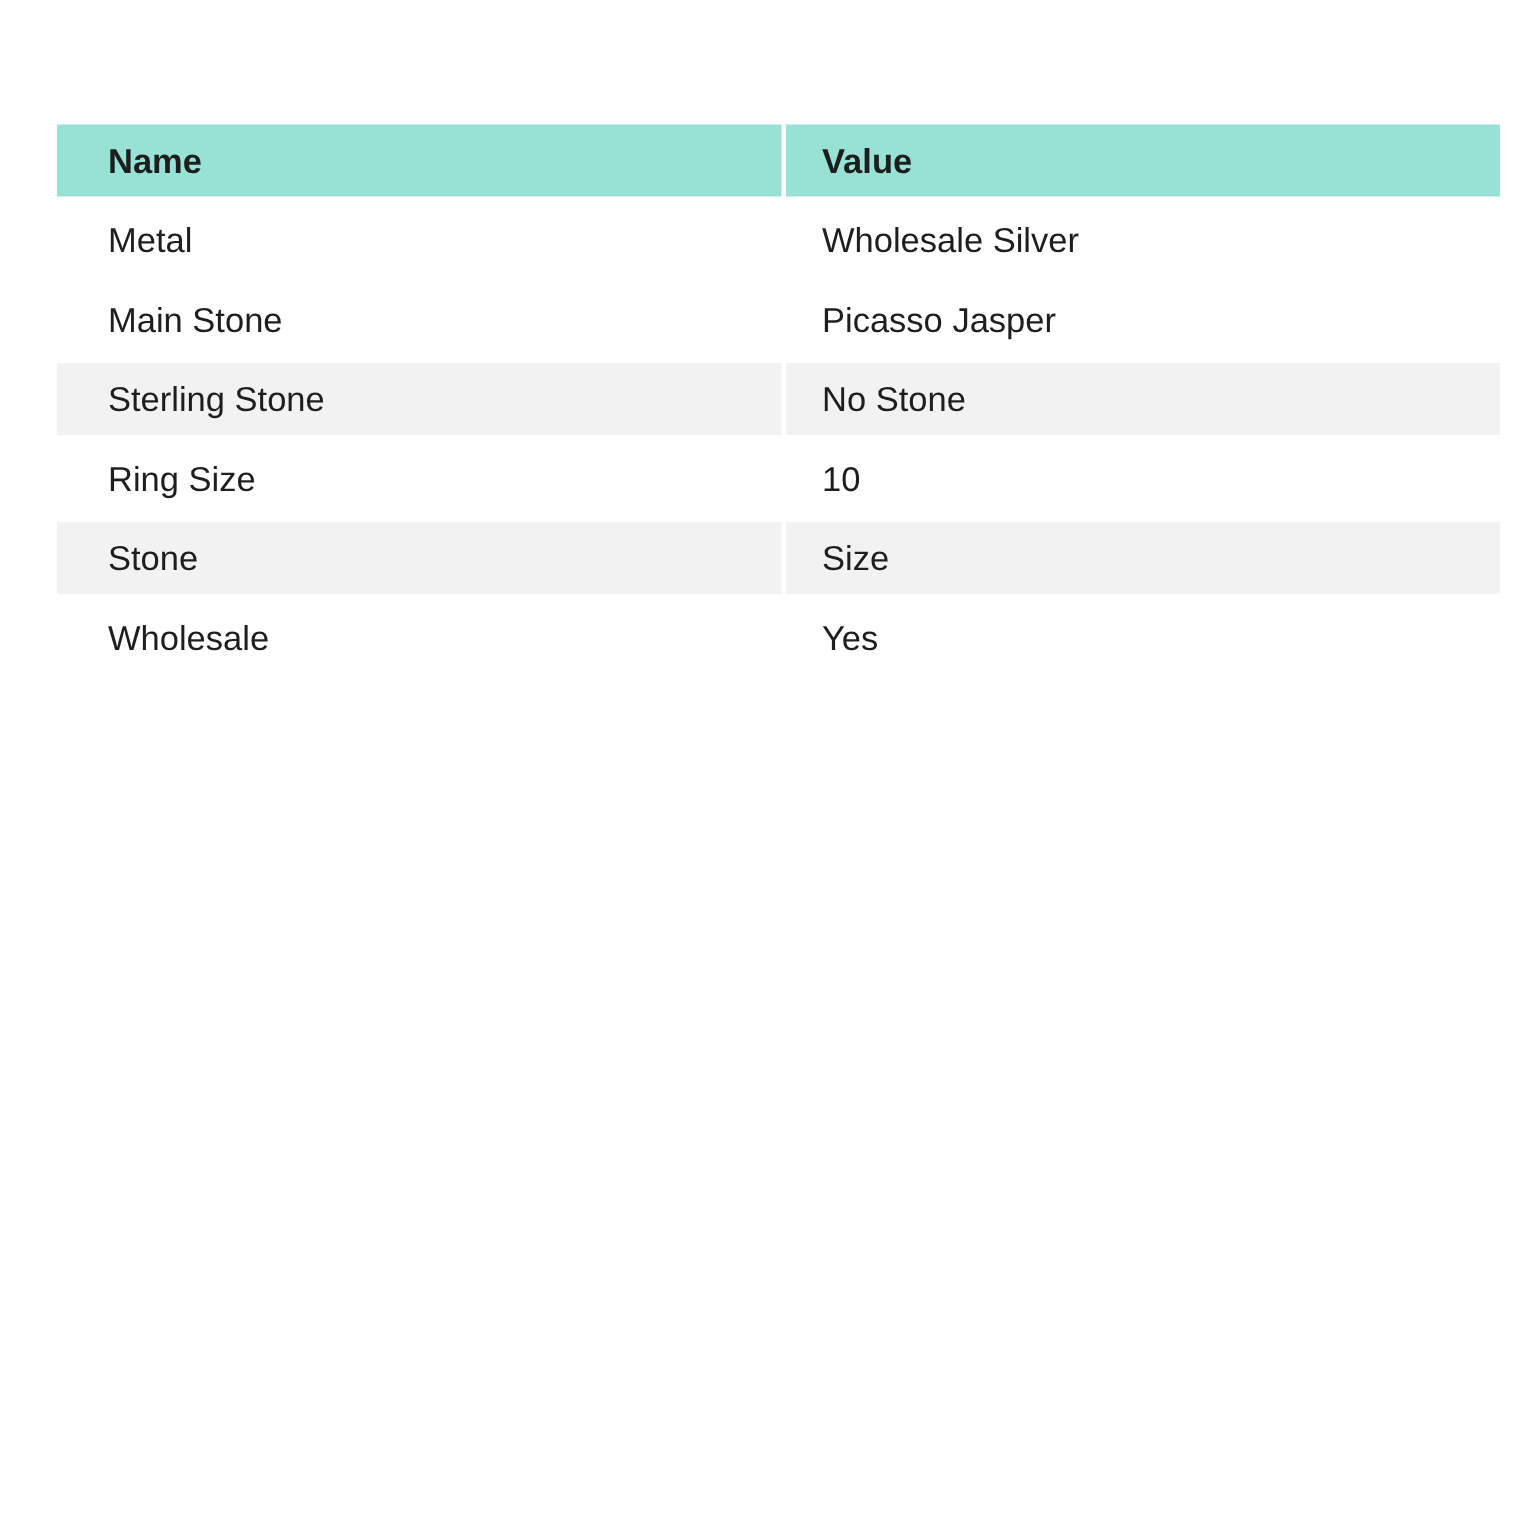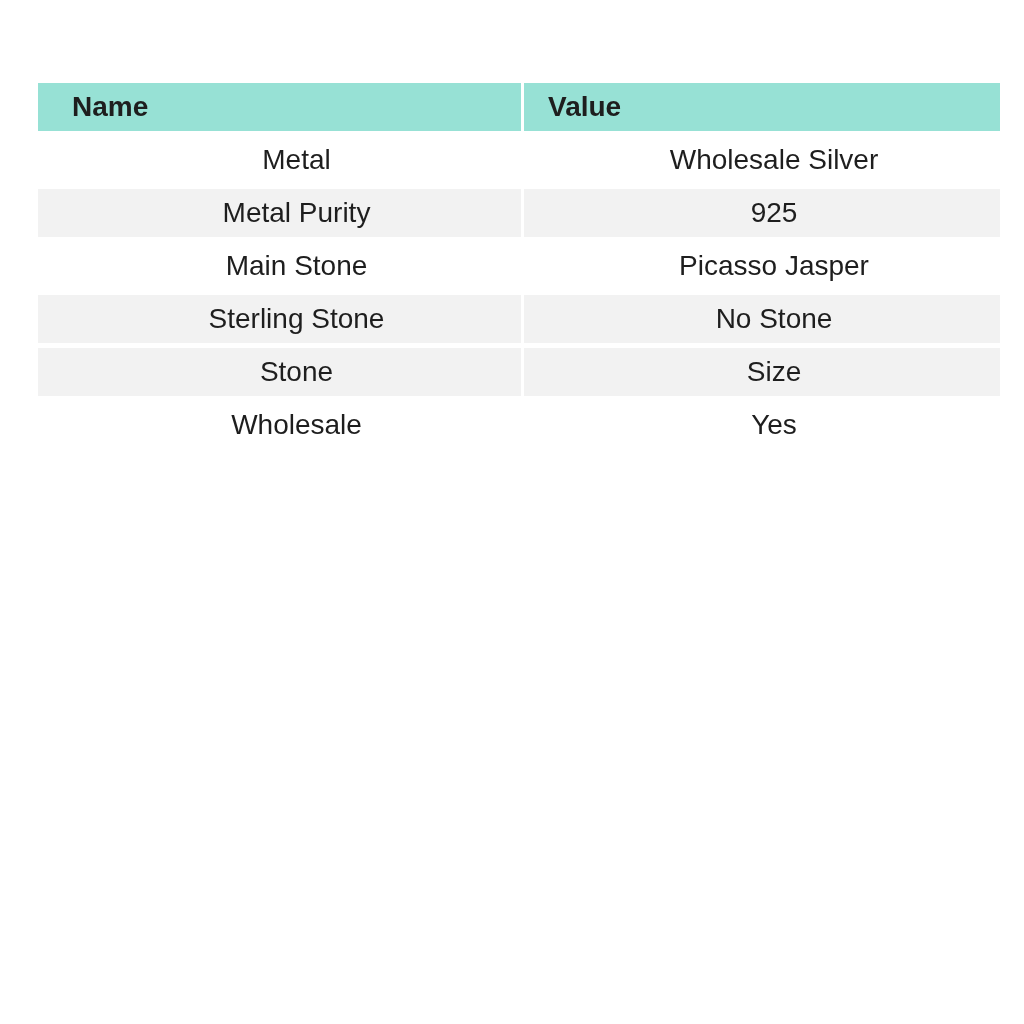--- a/index.html
+++ b/index.html
@@ -25,21 +25,21 @@
     border-collapse: separate;
     border-spacing: 0;
     table-layout: fixed;
   }
   .spec-table th,
   .spec-table td {
     box-sizing: border-box;
     height: 53px;
     border-bottom: 5px solid #ffffff;
     vertical-align: middle;
-    font-size: 28px;
+    font-size: 23px;
     line-height: 1;
     color: var(--text-color, #1e1e1e);
     padding: 0;
     text-align: left;
     white-space: nowrap;
     overflow: hidden;
     margin-top: 38px;
   }
   .spec-table .col-name {
     width: 486px;
@@ -48,21 +48,20 @@
   }
   .spec-table .col-value {
     padding-left: 24px;
   }
   .spec-table thead th {
     background: var(--header-bg, #97e1d5);
     font-weight: 600;
   }
   .spec-table tbody tr td {
     background: var(--row-bg, #ffffff);
-    text-align: center;
   }
   .spec-table tbody tr.alt td {
     background: var(--row-alt-bg, #f2f2f2);
   }
 </style>
 </head>
 <body>
 
 <div class="page">
   <table class="spec-table">
@@ -71,31 +70,31 @@
         <th class="col-name">Name</th>
         <th class="col-value">Value</th>
       </tr>
     </thead>
     <tbody>
 
     <tr>
           <td class="col-name">Metal</td>
           <td class="col-value">Wholesale Silver</td>
         </tr>
-        <tr class="alt">
-          <td class="col-name">Metal Purity</td>
-          <td class="col-value">925</td>
-        </tr>
         <tr>
           <td class="col-name">Main Stone</td>
           <td class="col-value">Picasso Jasper</td>
         </tr>
         <tr class="alt">
           <td class="col-name">Sterling Stone</td>
           <td class="col-value">No Stone</td>
+        </tr>
+        <tr>
+          <td class="col-name">Ring Size</td>
+          <td class="col-value">10</td>
         </tr>
         <tr class="alt">
           <td class="col-name">Stone</td>
           <td class="col-value">Size</td>
         </tr>
         <tr>
           <td class="col-name">Wholesale</td>
           <td class="col-value">Yes</td>
         </tr>
       </tbody>

